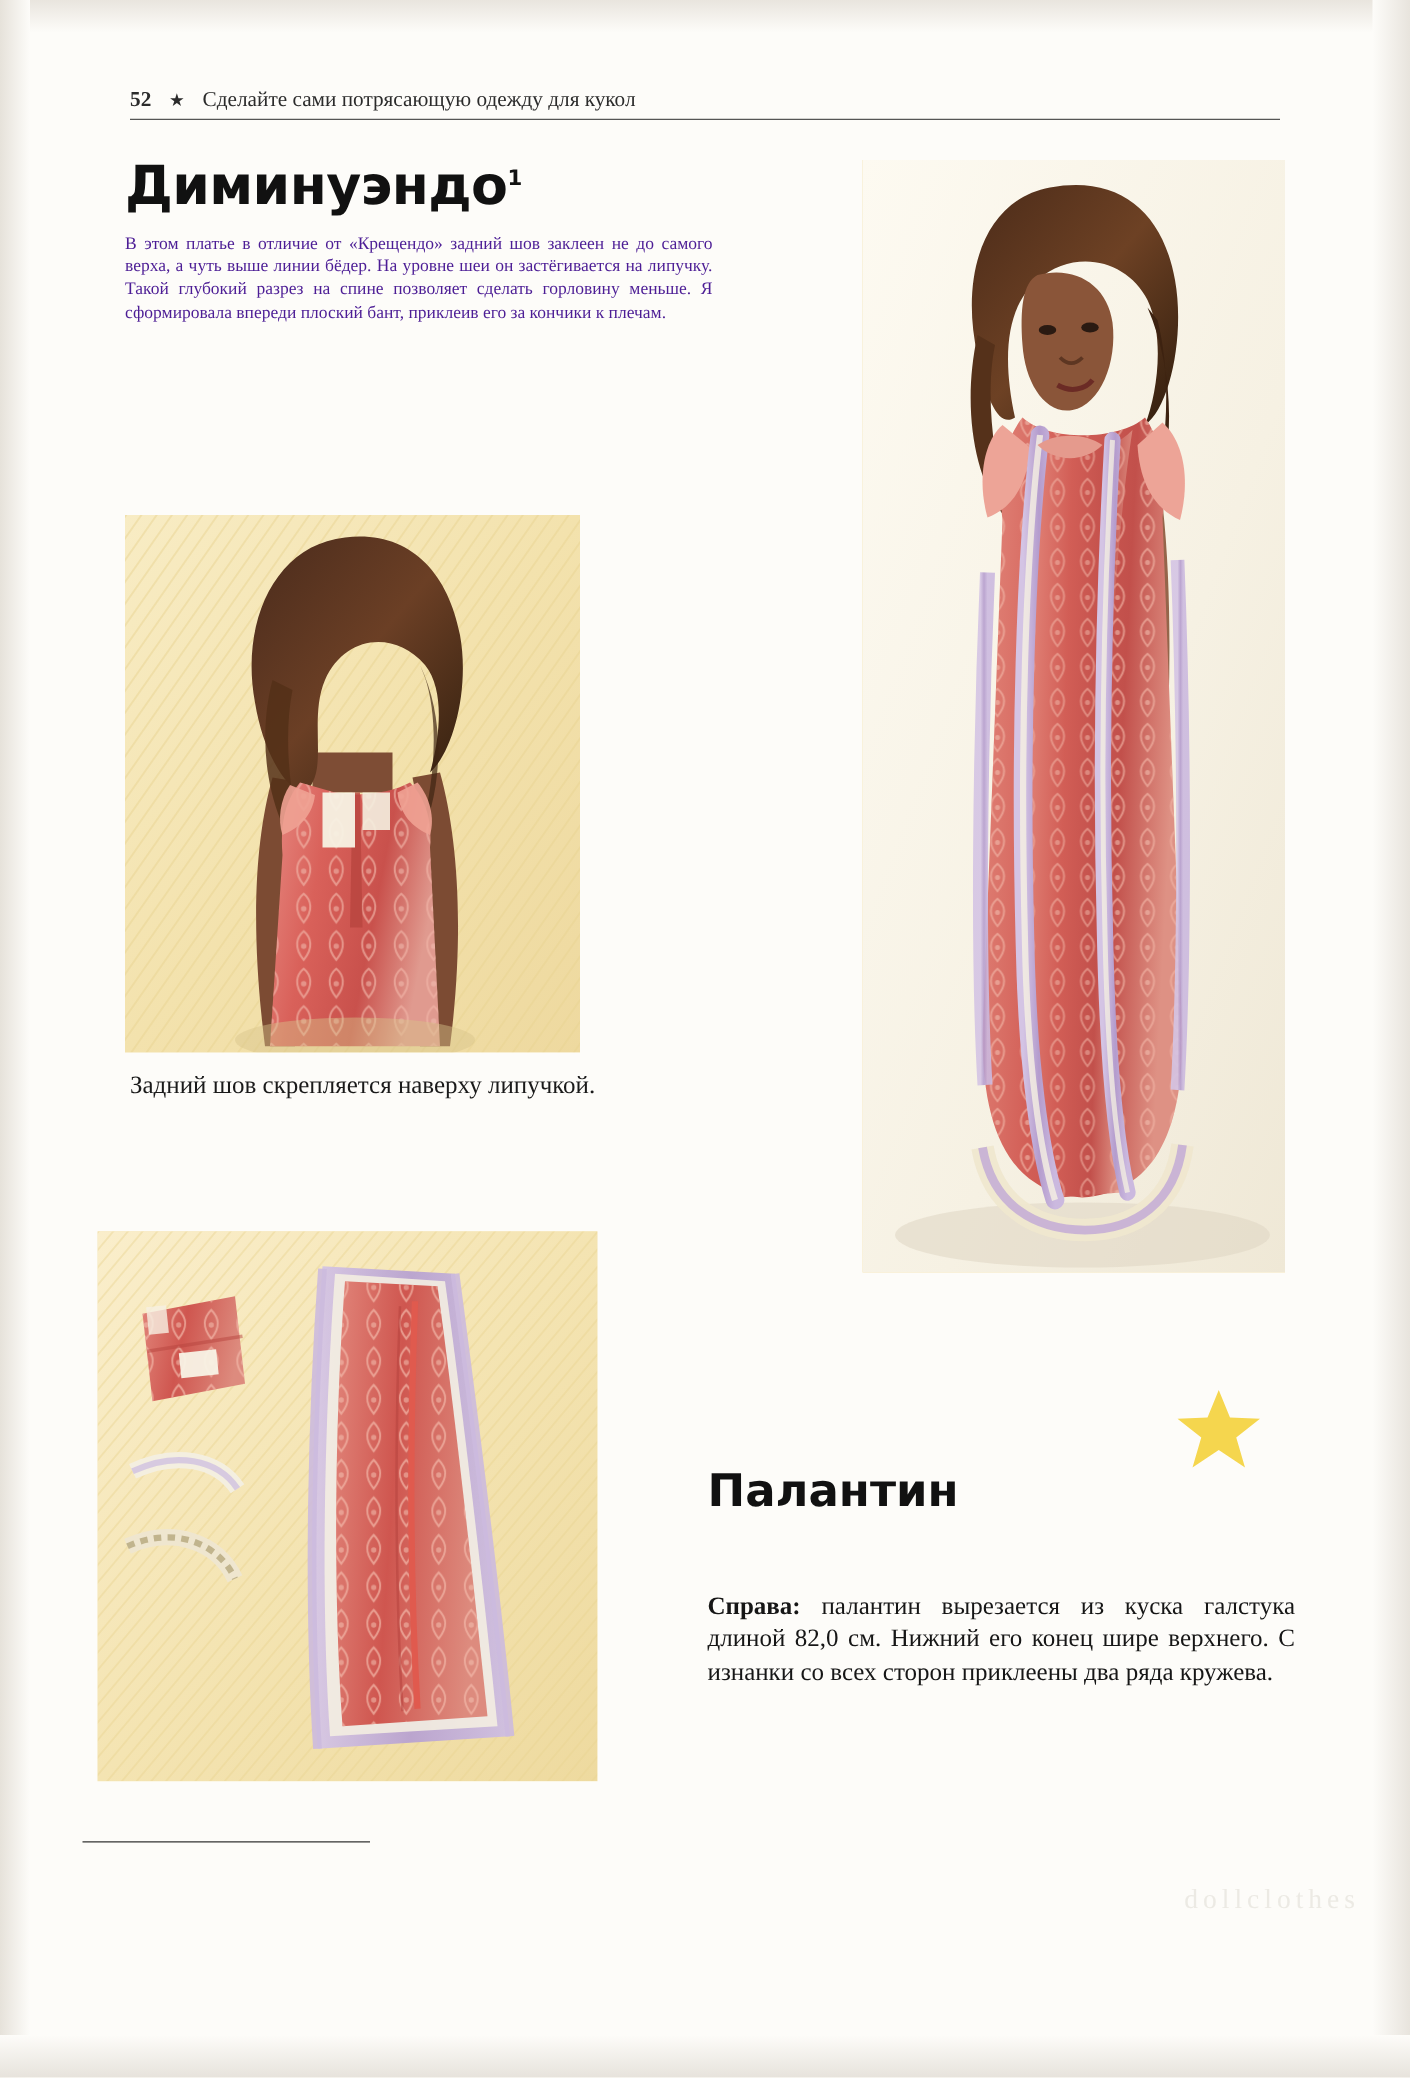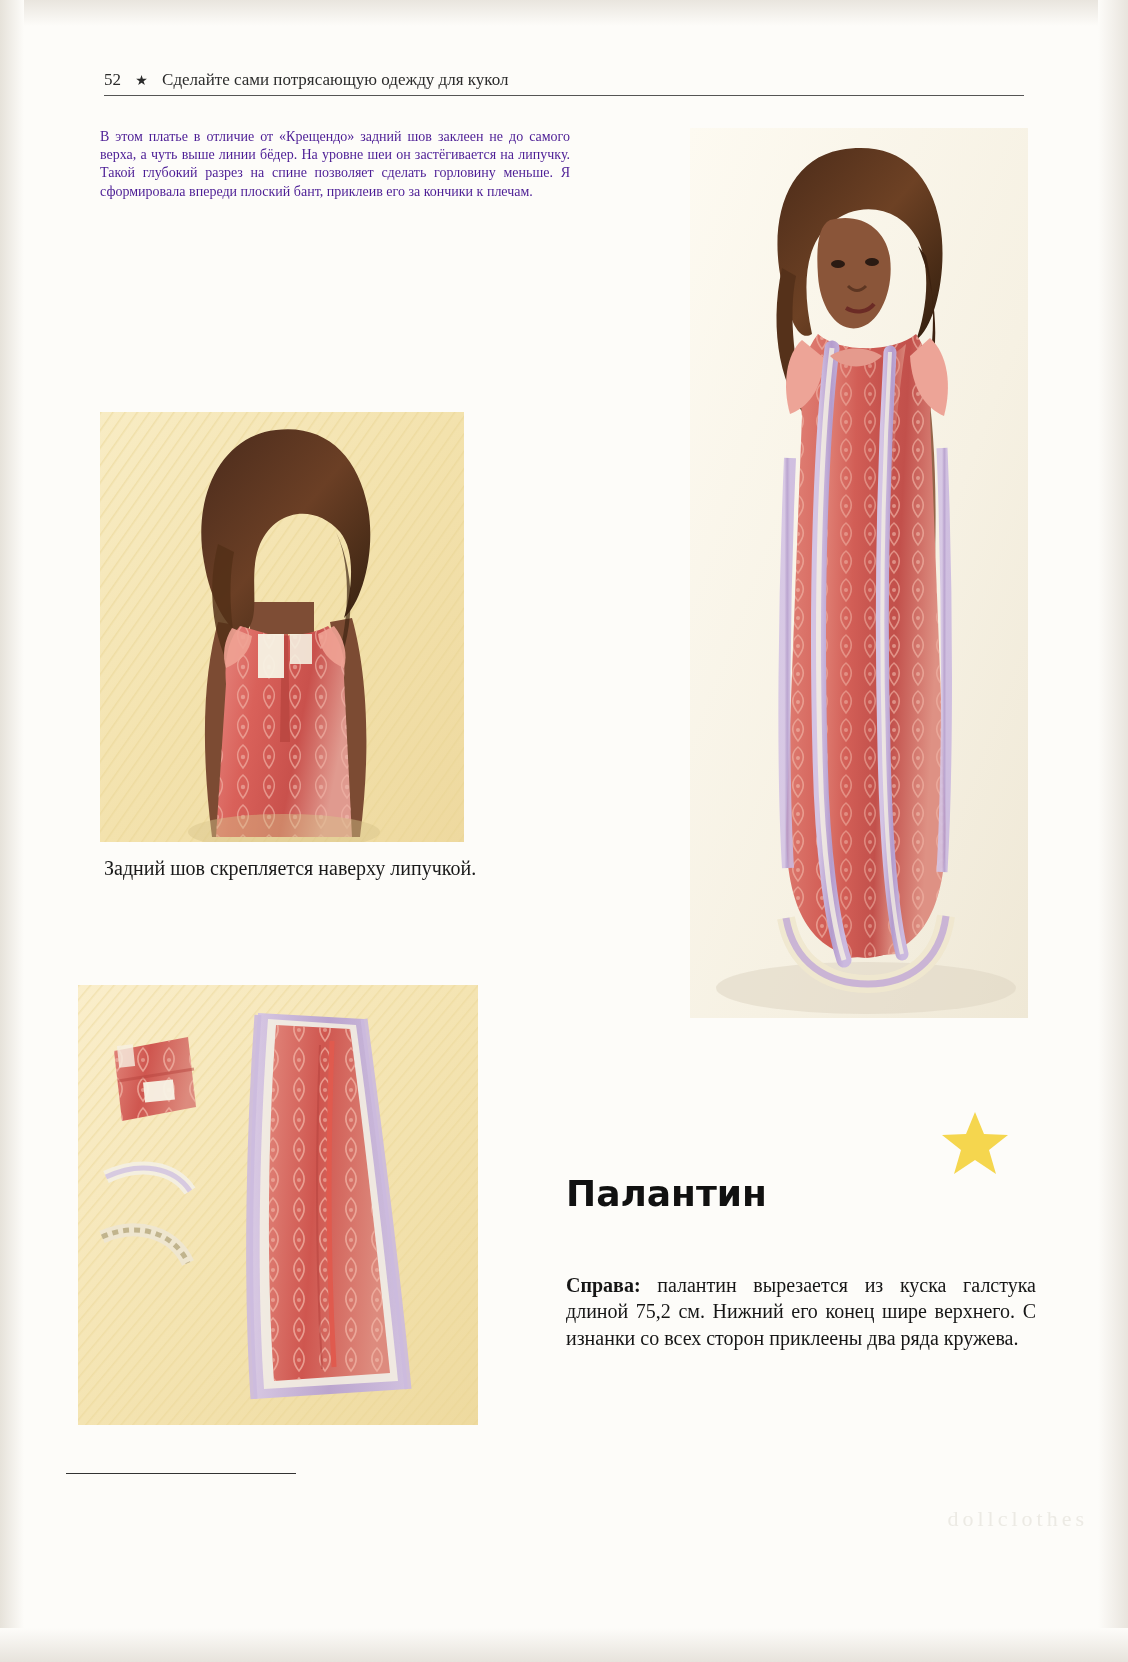--- a/index.html
+++ b/index.html
@@ -37,21 +37,21 @@
   
   .running-head {
     position: absolute;
     left: 104px;
     top: 70px;
     width: 920px;
     font-size: 17px;
     color: #2b2b2b;
     white-space: nowrap;
   }
-  .running-head .pg { margin-right: 10px; }
+  .running-head .pg { margin-right: 10px; font-weight: bold; }
   .running-head .star { margin-right: 10px; font-size: 14px; }
   .rule {
     position: absolute;
     left: 104px;
     top: 95px;
     width: 920px;
     height: 1px;
     background: #555;
   }
 
@@ -206,20 +206,23 @@
   <div class="scan-edge-bottom"></div>
 
   <div class="running-head">
     <span class="pg">52</span>
     <span class="star">★</span>
     <span>Сделайте сами потрясающую одежду для кукол</span>
   </div>
   <div class="rule"></div>
 
   <div class="col-left">
+    <h1 class="title">
+      <span>Диминуэндо</span><sup>1</sup>
+    </h1>
     <p class="body-text">В этом платье в отличие от «Крещендо» задний шов заклеен не до самого верха, а чуть выше линии бёдер. На уровне шеи он застёгивается на липучку. Такой глубокий разрез на спине позволяет сделать горловину меньше. Я сформировала впереди плоский бант, приклеив его за кончики к плечам.</p>
   </div>
 
   <div class="photo" id="photo-back-seam">
     <svg viewBox="0 0 364 430" width="364" height="430" preserveAspectRatio="none">
       <defs>
         <linearGradient id="bg1" x1="0" y1="0" x2="1" y2="1">
           <stop offset="0" stop-color="#f8ecc4"></stop>
           <stop offset="0.5" stop-color="#f3e2ad"></stop>
           <stop offset="1" stop-color="#eed99f"></stop>
@@ -403,21 +406,21 @@
       </g>
     </svg>
   </div>
 
   <h2 class="sub">
     <span>Палантин</span><br>
   </h2>
 
   <div class="right-text">
     <p style="margin:0 0 0 0;">
-      <b>Справа:</b><span> палантин вырезается из куска галстука длиной 75,2 см. Нижний его конец шире верхнего. С изнанки со всех сторон приклеены два ряда кружева.</span>
+      <b>Справа:</b><span> палантин вырезается из куска галстука длиной 82,0 см. Нижний его конец шире верхнего. С изнанки со всех сторон приклеены два ряда кружева.</span>
     </p>
   </div>
 
   <div class="footnote-rule"></div>
 
   <div class="artifact">dollclothes</div>
 
 </div>
 
 </body></html>

